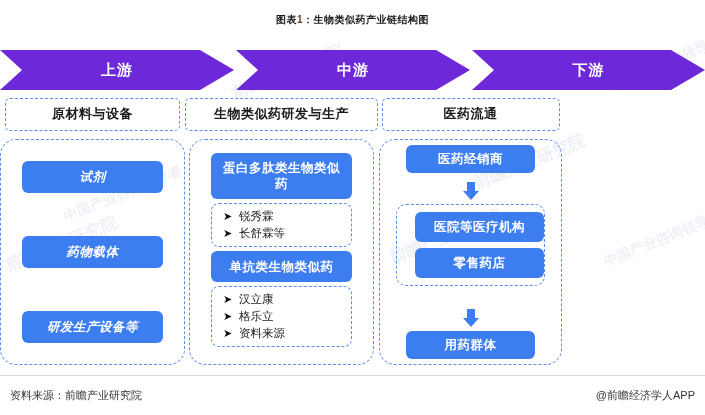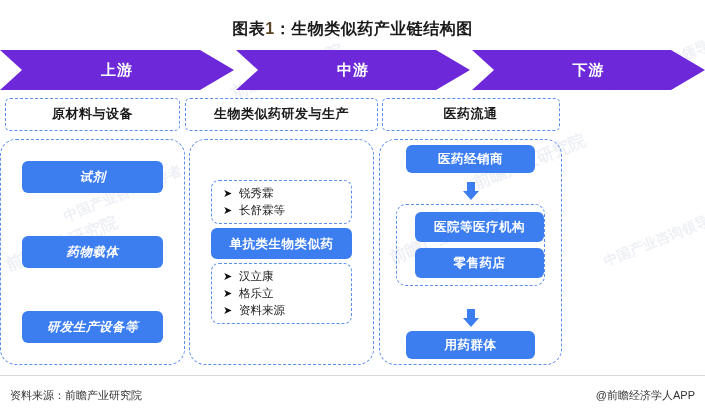--- a/index.html
+++ b/index.html
@@ -11,24 +11,24 @@
     height: 415px;
     background: #ffffff;
     font-family: "Liberation Sans", "DejaVu Sans", sans-serif;
     overflow: hidden;
     position: relative;
   }
 
   
   .title {
     text-align: center;
-    font-size: 16px;
+    font-size: 10px;
     font-weight: bold;
     color: #1a1a1a;
-    padding-top: 20px;
+    padding-top: 11px;
     letter-spacing: .5px;
     line-height: 18px;
   }
   .title .num { color: #5b4326; }
 
   
   .chevron-row {
     position: absolute;
     top: 50px;
     left: 0;
@@ -271,20 +271,21 @@
       <div class="pill pill-up">试剂</div>
       <div class="pill pill-up">药物载体</div>
       <div class="pill pill-up">研发生产设备等</div>
     </div>
   </div>
 
   <div class="col">
     <div class="col-header hdr-mid">生物类似药研发与生产</div>
     <div class="col-body body-mid">
 
+      <div class="pill pill-mid-tall">蛋白多肽类生物类似药</div>
 
       <div class="bullet-box">
         <div class="bullet-row">
           <span class="bullet-mark">➤</span>
           <span>锐秀霖</span>
         </div>
         <div class="bullet-row">
           <span class="bullet-mark">➤</span>
           <span>长舒霖等</span>
         </div>

